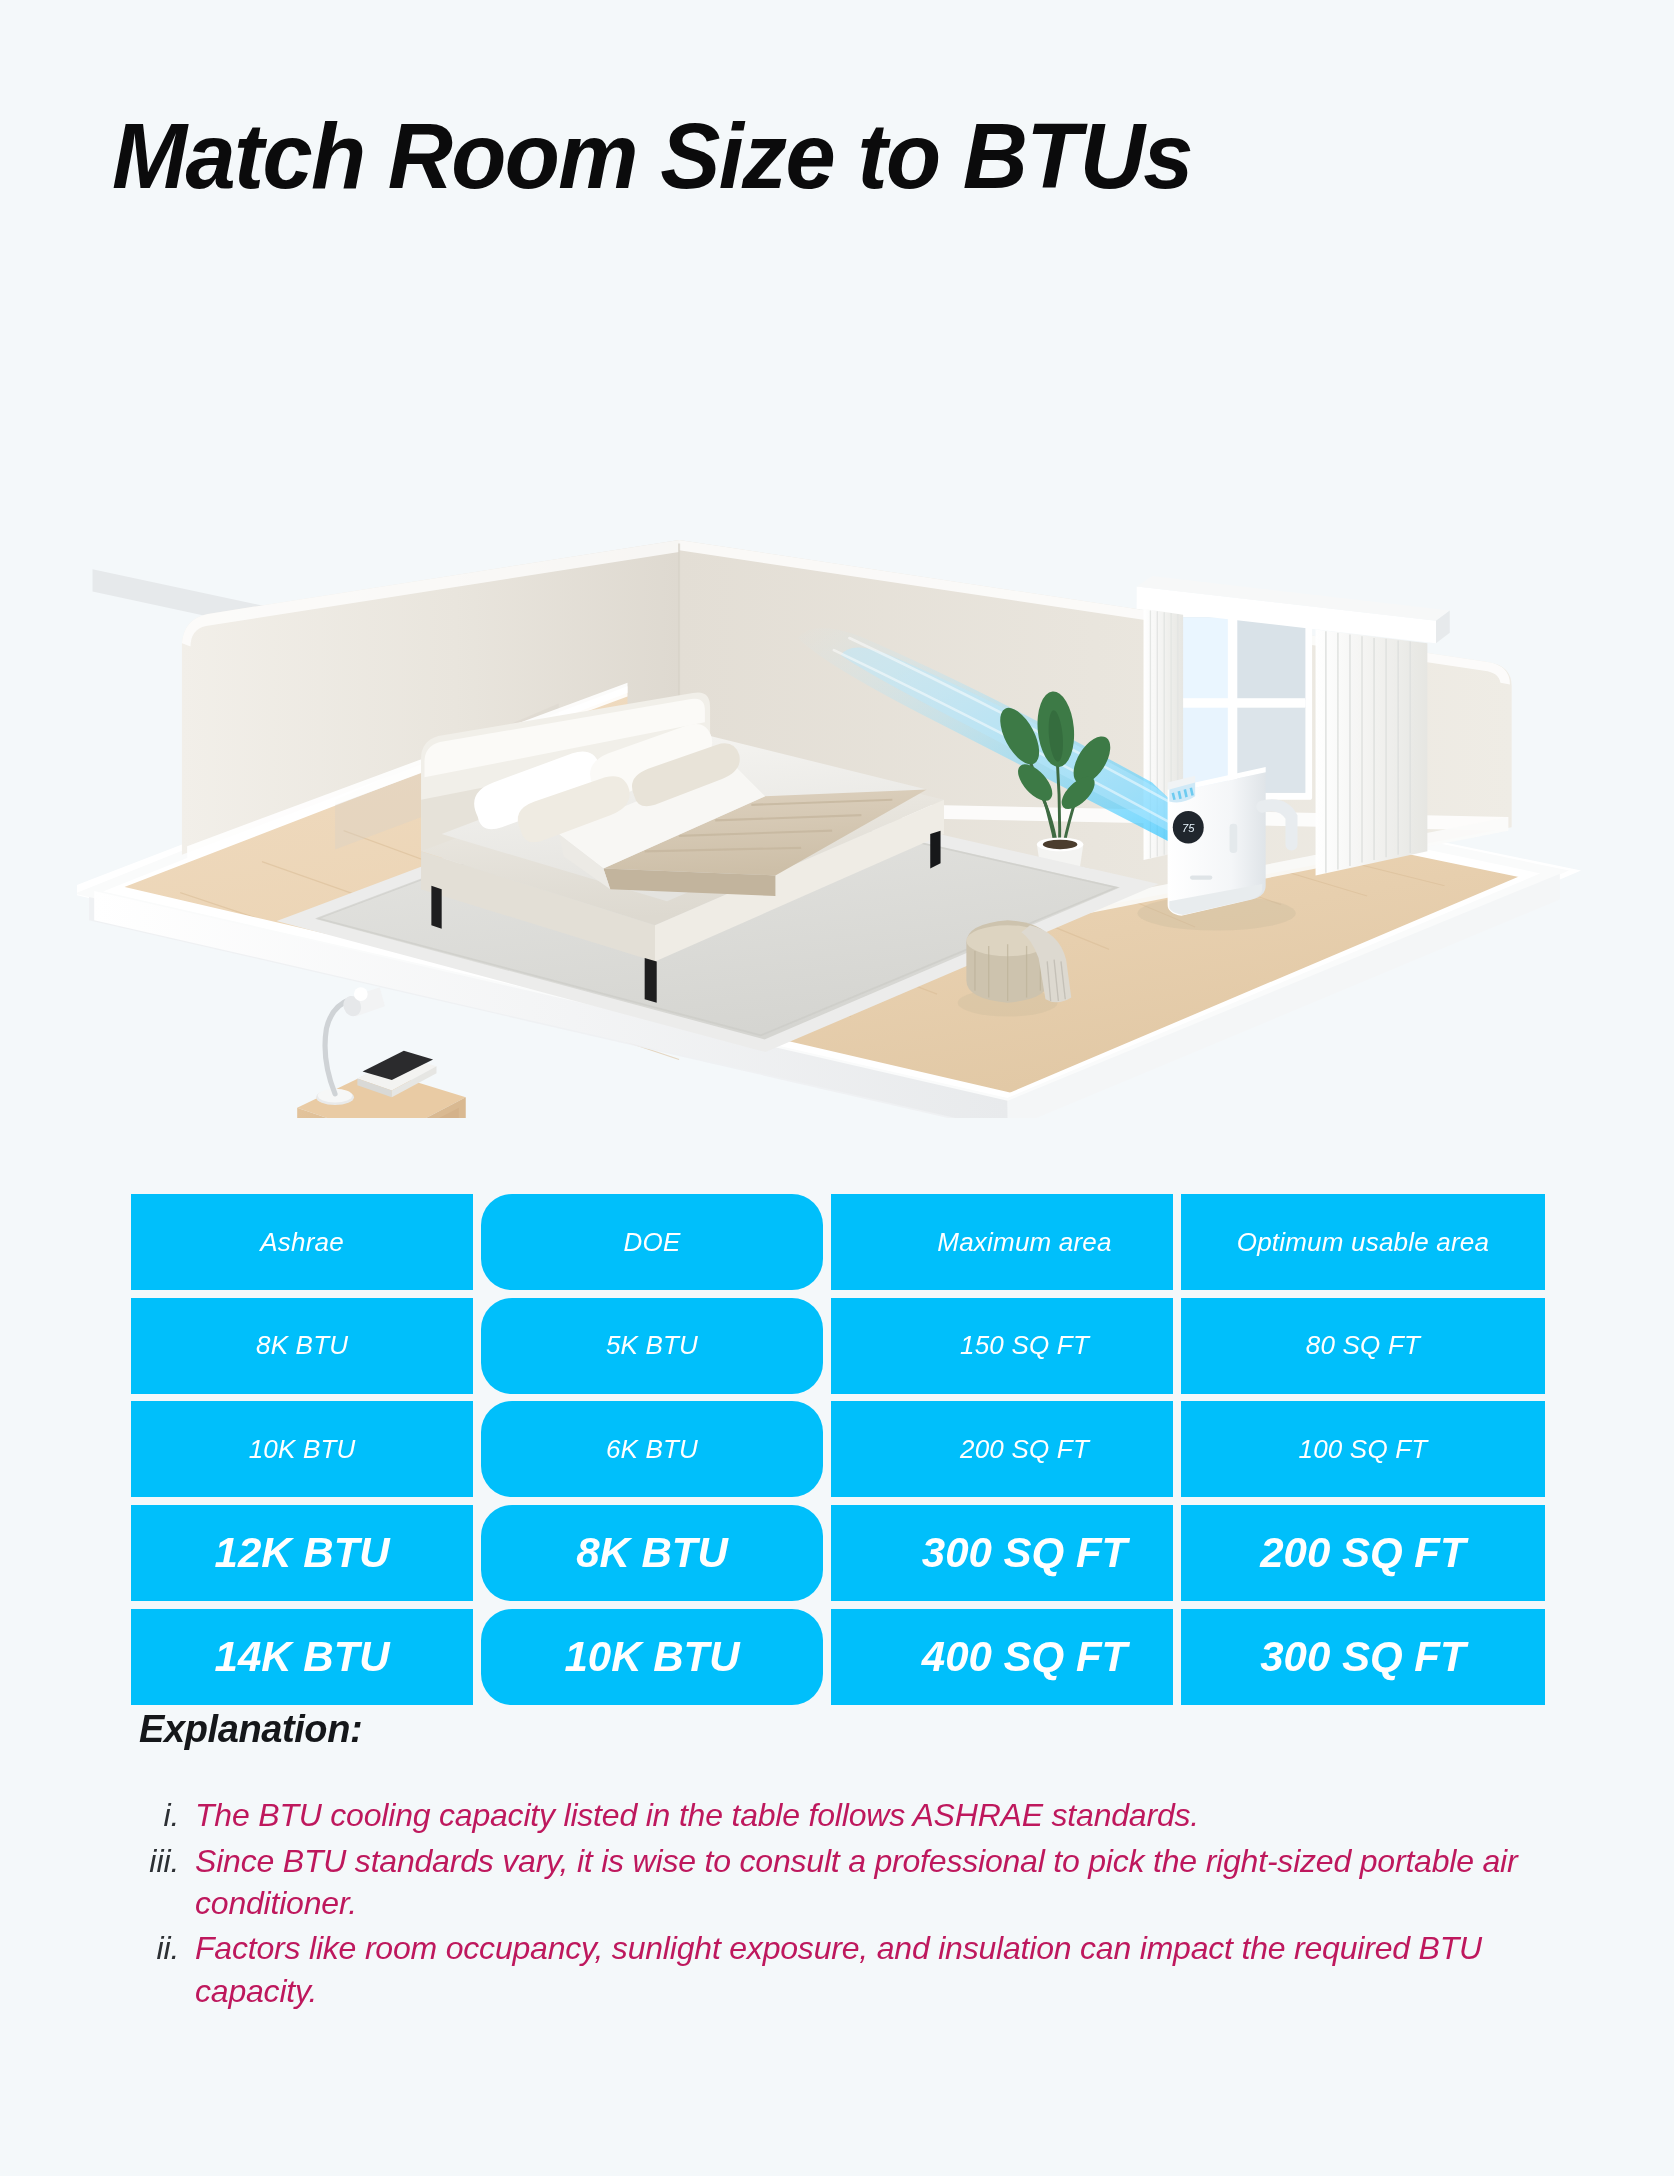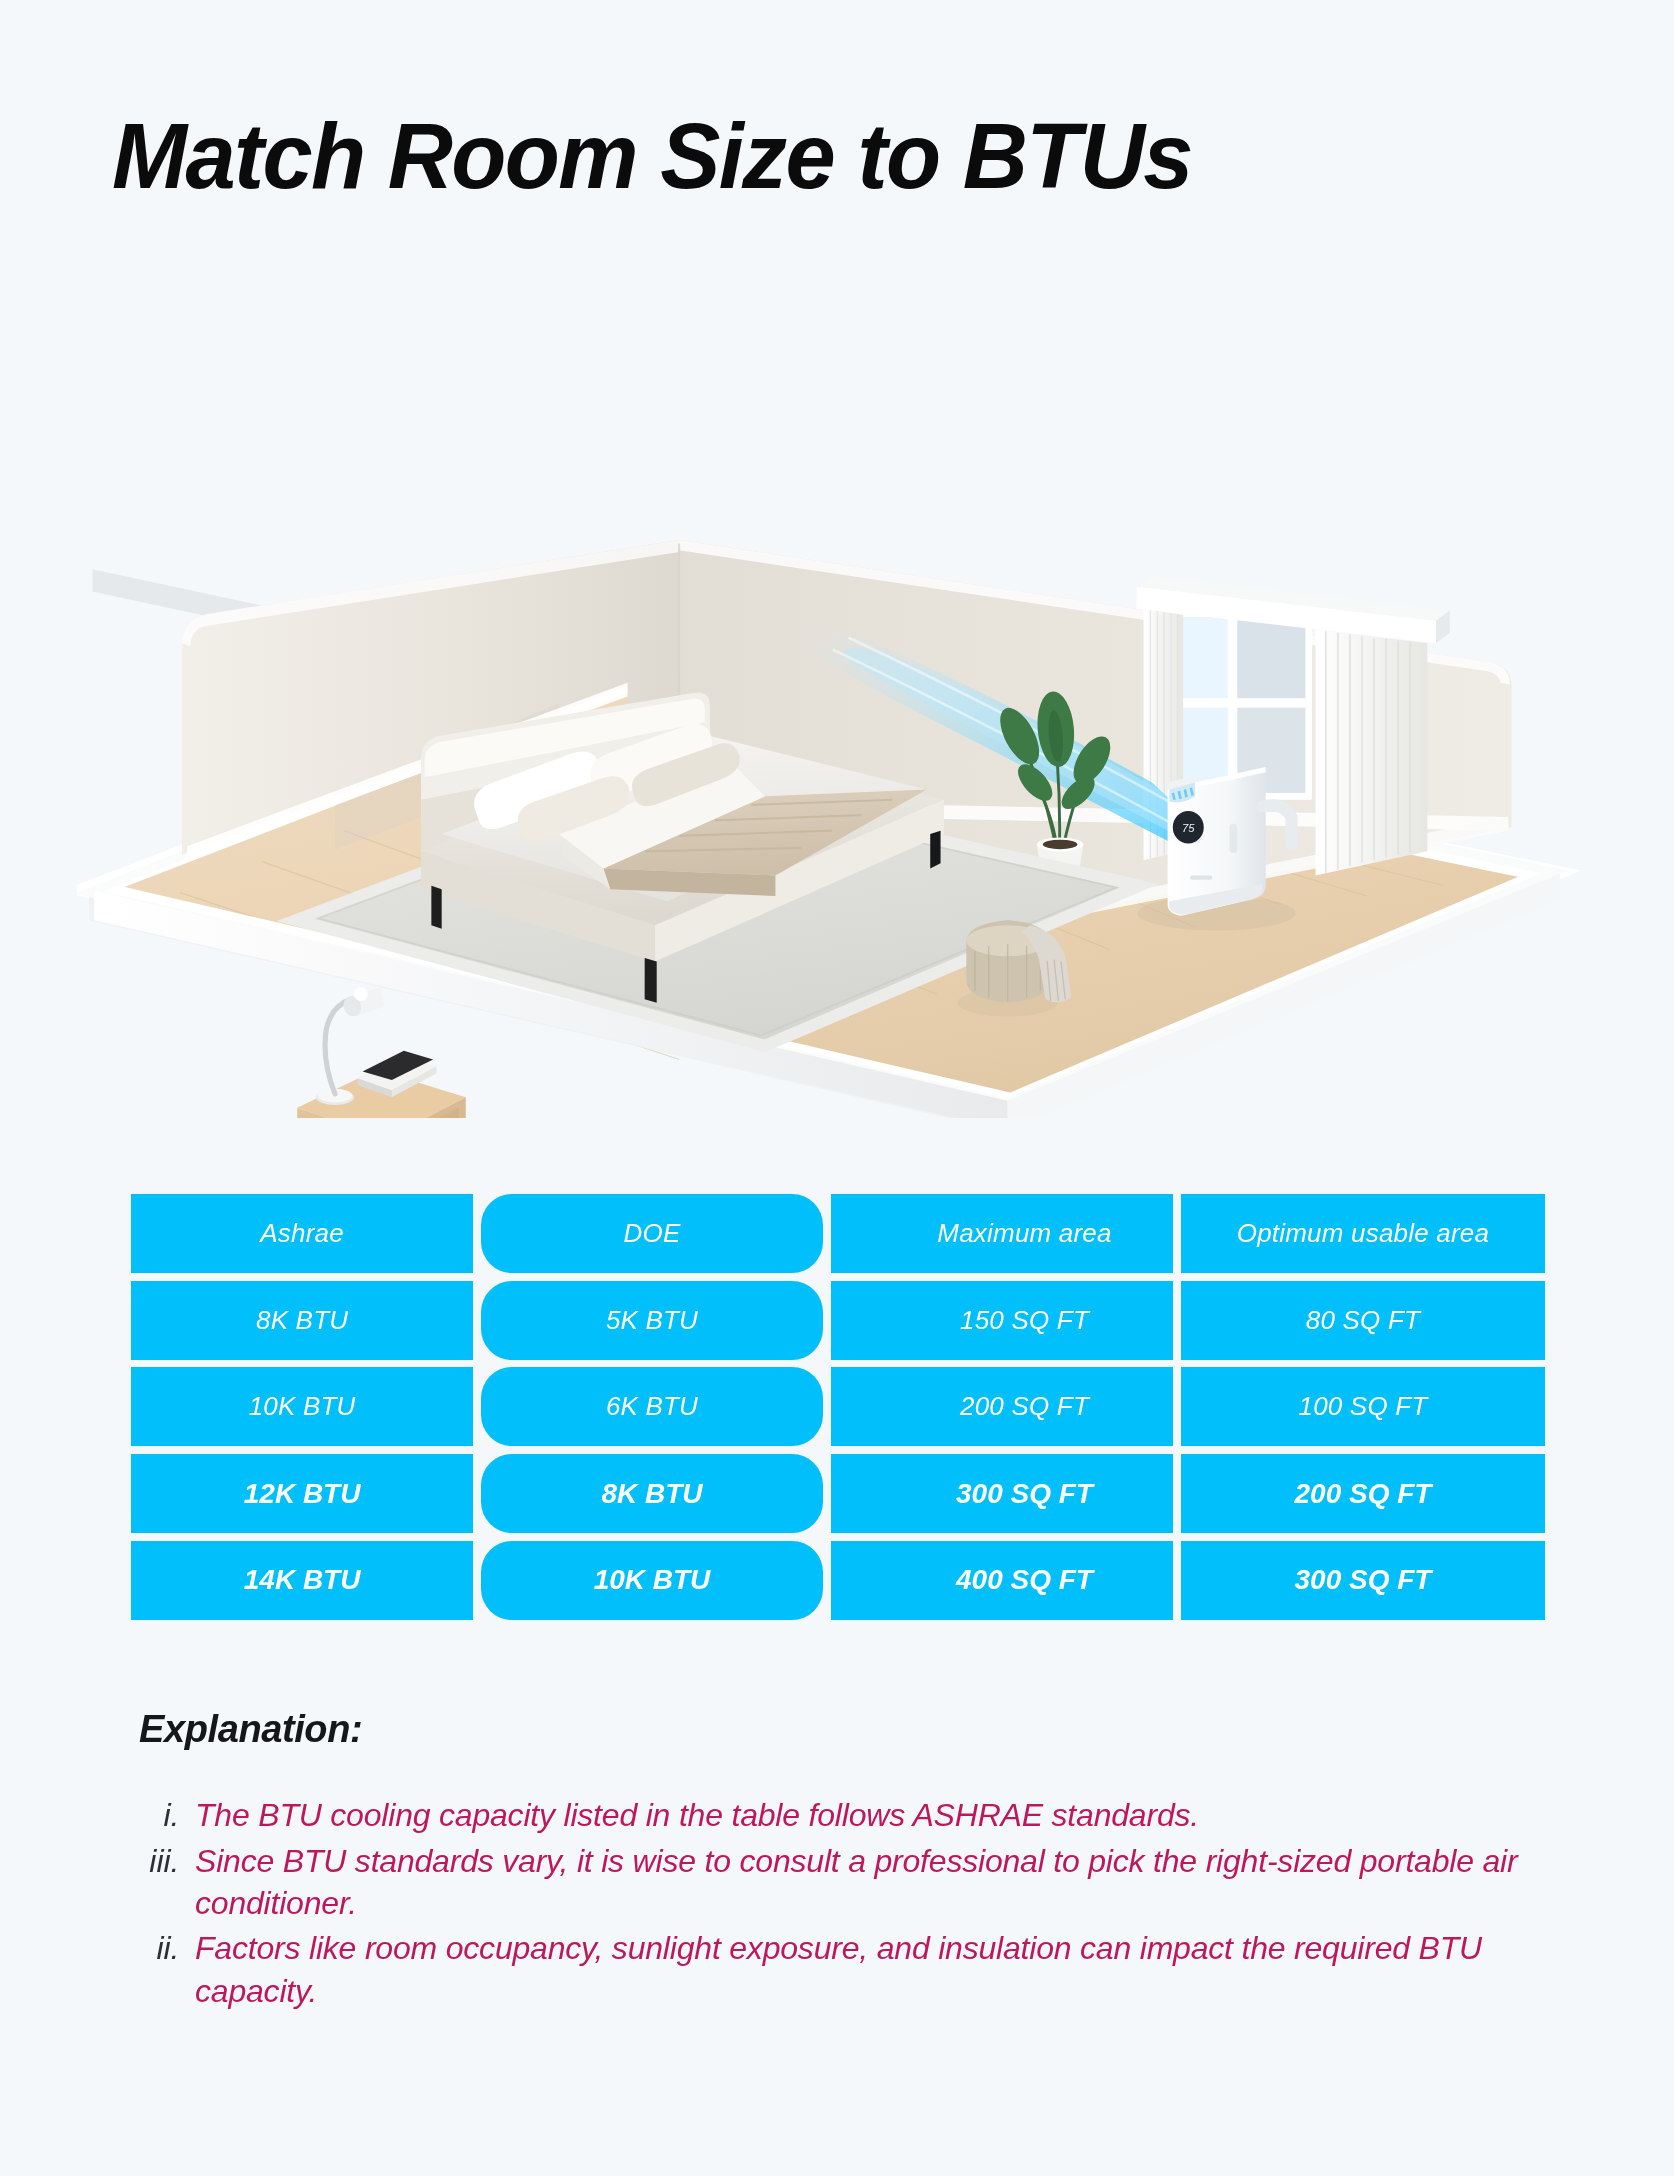--- a/index.html
+++ b/index.html
@@ -54,36 +54,36 @@
     width: 1414px;
   }
   .trow {
     display: flex;
     gap: 7.7px;
     margin-bottom: 7.7px;
   }
   .tcell {
     background: #00bffb;
     color: #ffffff;
-    height: 79px;
+    height: 96px;
     display: flex;
     align-items: center;
     justify-content: center;
     text-align: left;
     font-size: 26px;
     font-weight: 400;
     letter-spacing: 0.2px;
   }
   .tcell.c0 { width: 344px; }
   .tcell.c1 { width: 344px; border-radius: 31px; }
   .tcell.c2 { width: 344px; padding-left: 45px; }
   .tcell.c3 { width: 366px; }
 
   .trow.header .tcell { font-size: 26px; font-weight: 400; }
-  .trow.bold .tcell { font-size: 28px; font-weight: 700; letter-spacing: 0px; }
+  .trow.bold .tcell { font-size: 42px; font-weight: 700; letter-spacing: 0px; }
 
   
   .explain-heading {
     position: absolute;
     left: 139px;
     top: 1708px;
     font-size: 38px;
     font-weight: 600;
     color: #15171a;
     letter-spacing: -0.4px;

